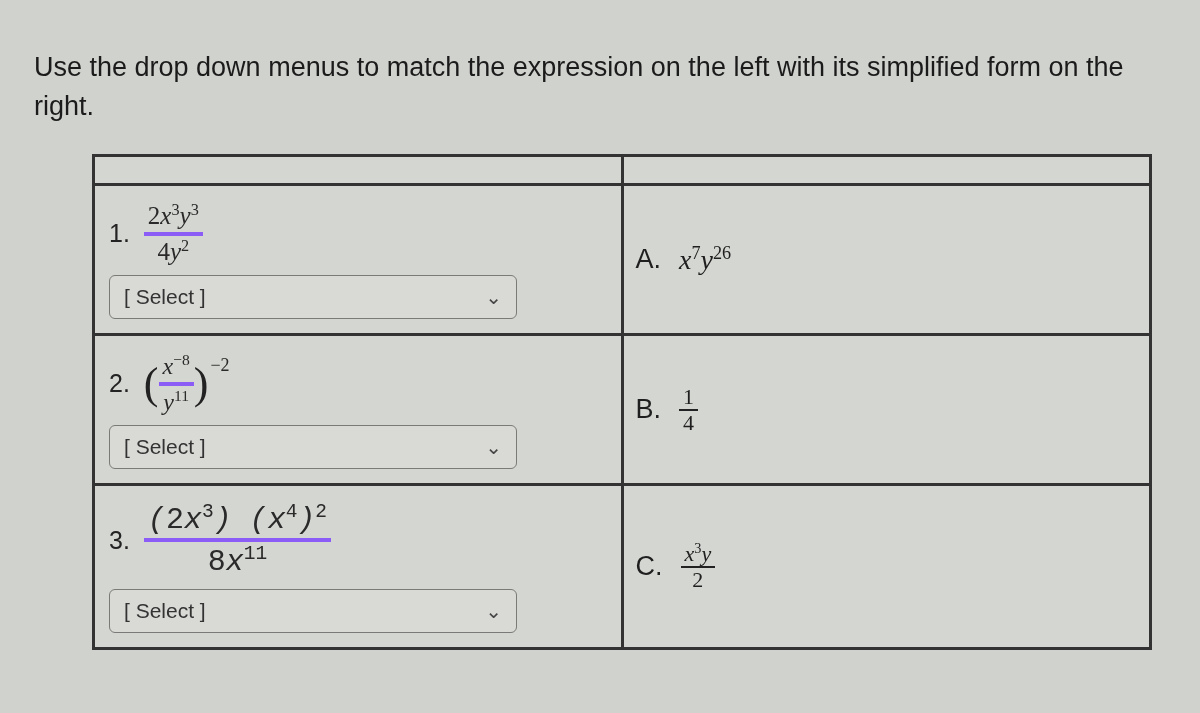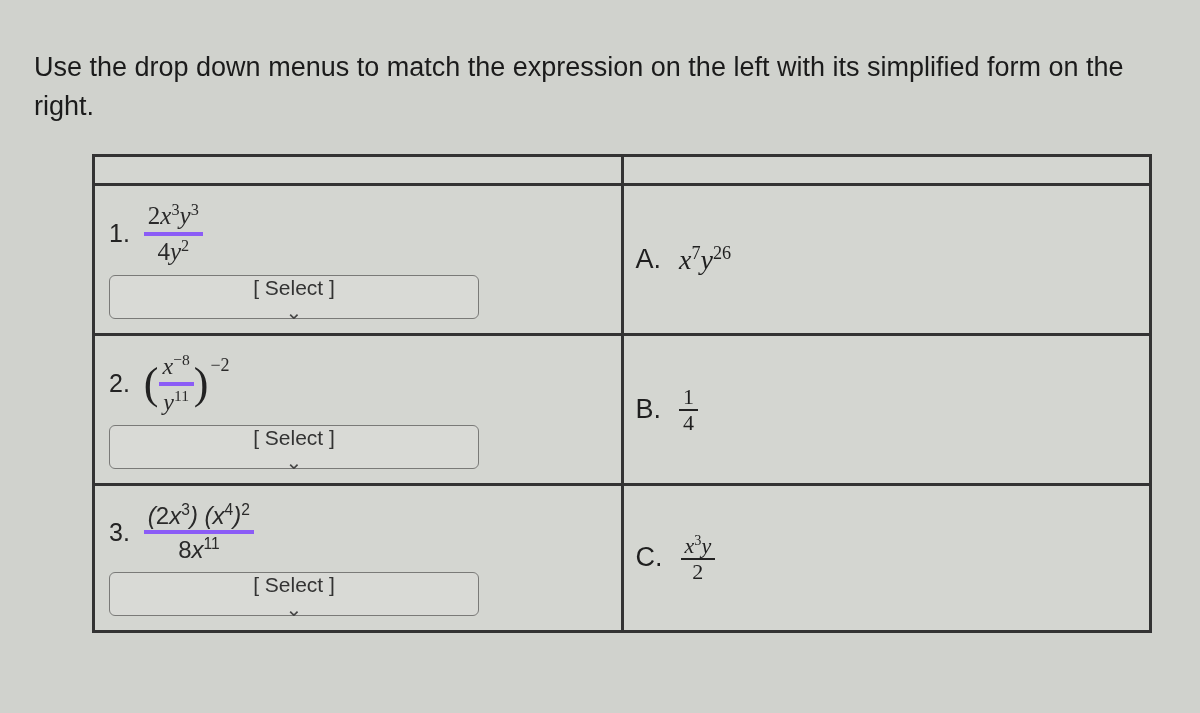--- a/index.html
+++ b/index.html
@@ -74,31 +74,30 @@
   }
   .frac .num { display:block; border-bottom: 4px solid #8b5cf6; padding: 0 4px 2px; }
   .frac .den { display:block; padding: 2px 4px 0; }
   sup { font-size: 0.65em; vertical-align: super; font-style: normal; }
   .up { font-style: normal; }
   .sel {
     position: relative;
     display: flex;
     align-items: center;
     justify-content: space-between;
-    width: 370px;
+    width: 408px;
     height: 44px;
     border: 1.5px solid #7a7a78;
     border-radius: 6px;
     background: #d9dad6;
     padding: 0 14px 0 14px;
     box-sizing: border-box;
     font-size: 21px;
     color: #333;
     cursor: pointer;
-    flex-direction: column;
   }
   .sel .chev {
     font-size: 20px;
     color: #444;
   }
   .answer {
     font-family: "Times New Roman", serif;
     font-size: 28px;
     color: #1f1f1f;
     padding-left: 6px;
@@ -119,21 +118,21 @@
   .paren-expr {
     font-family: "Times New Roman", serif;
     font-style: italic;
     font-size: 25px;
     display:inline-flex;
     align-items:center;
   }
   .bigparen { font-size: 44px; font-style: normal; color:#222; line-height: 0.8; }
   .outer-exp { font-size: 18px; position: relative; top: -18px; left: 2px; font-style: normal; }
   .prod-line {
-    font-family:Liberation Sans, sans-serif;font-style:italic;font-size:24px;
+    font-family:Liberation Mono, monospace;font-style:italic;font-size:30px;
   }
 </style>
 </head>
 <body>
 
 <div class="page">
   <p class="instructions">Use the drop down menus to match the expression on the left with its simplified form on the right.</p>
 
   <div class="table-wrap">
     <table class="main">

